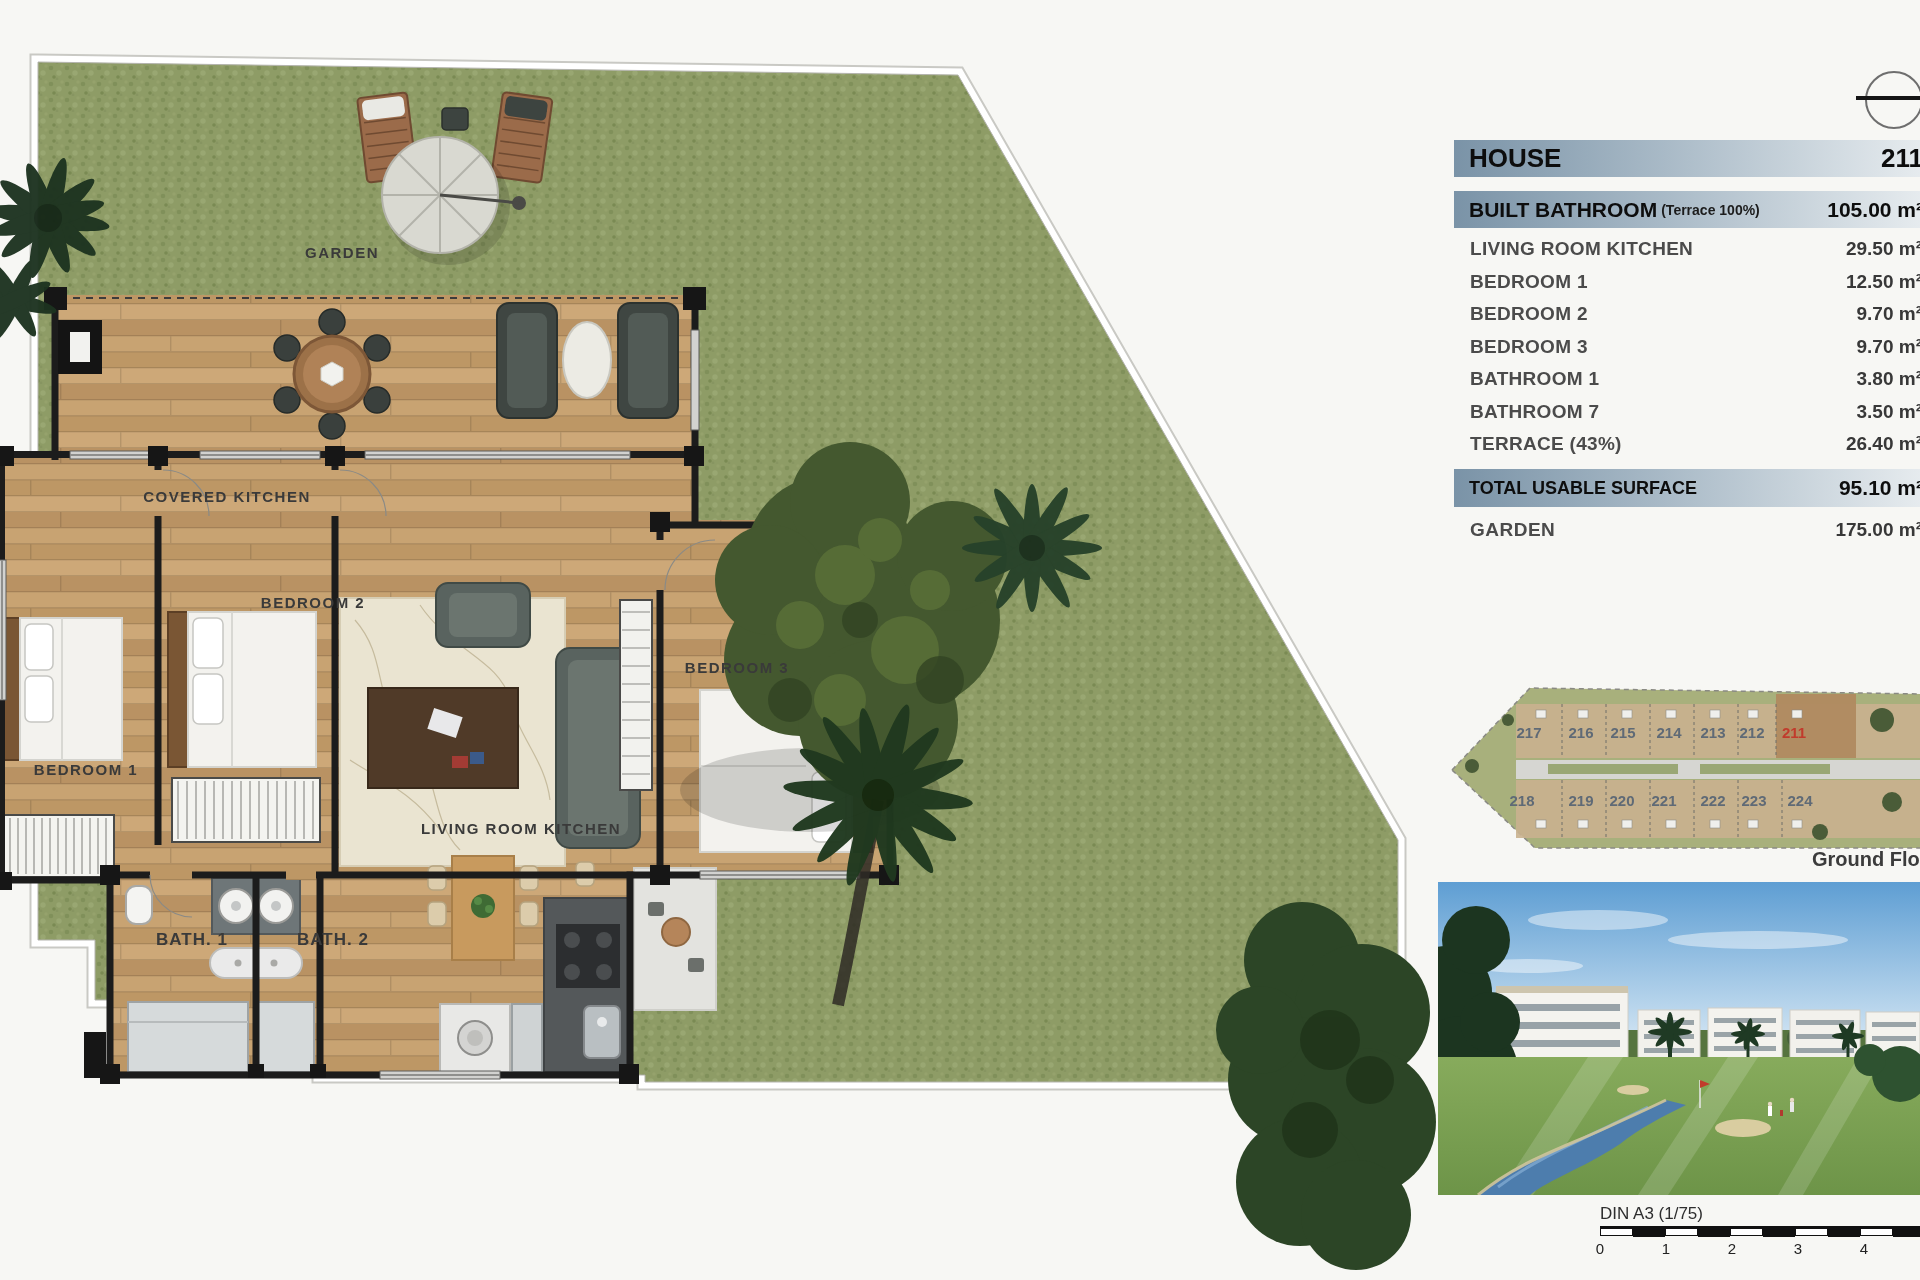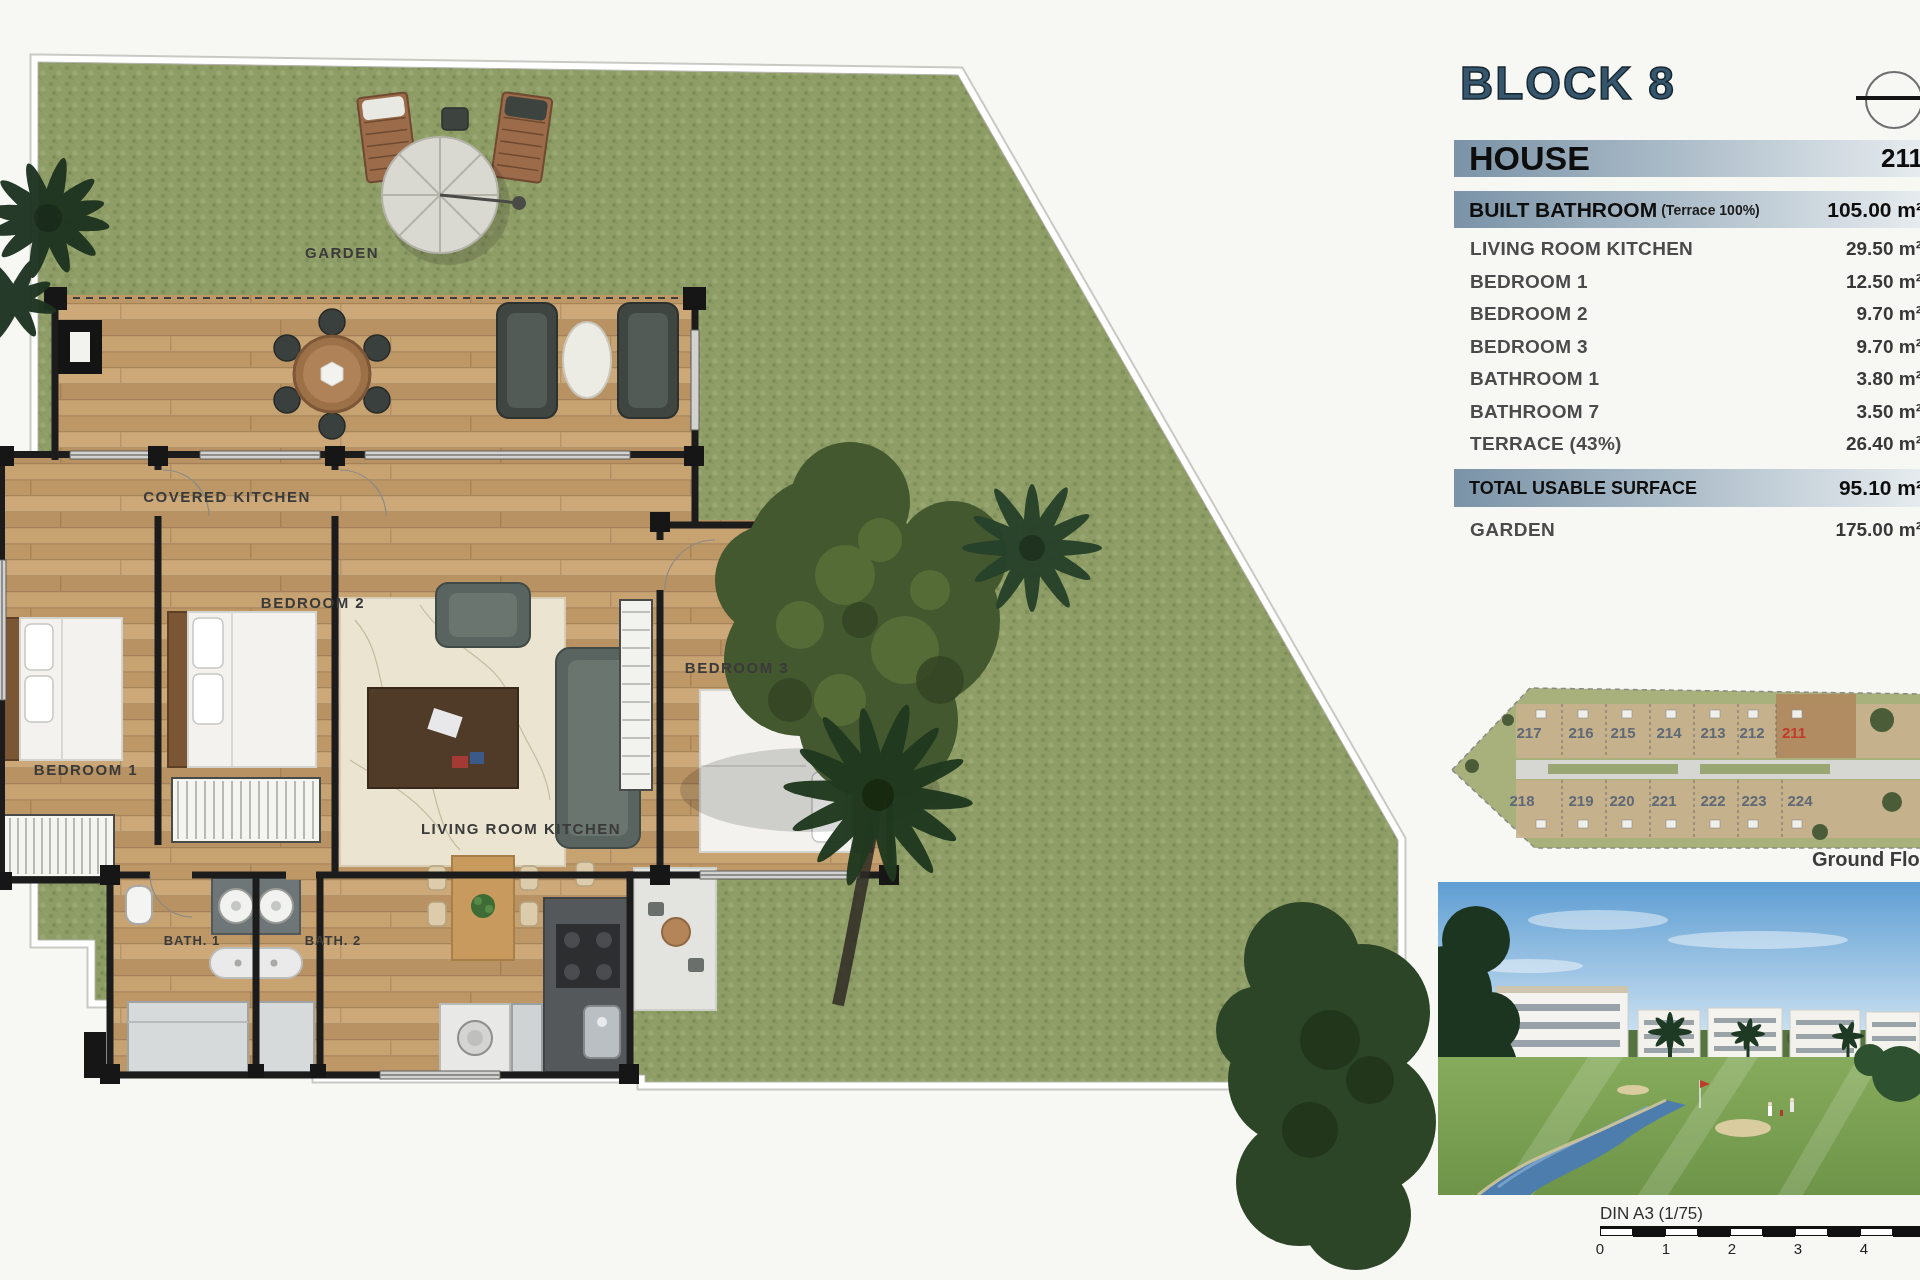--- a/index.html
+++ b/index.html
@@ -3,21 +3,21 @@
 <meta charset="utf-8">
 <style>
   html,body{margin:0;padding:0;}
   body{width:1920px;height:1280px;overflow:hidden;background:#f7f7f4;
        font-family:"Liberation Sans",sans-serif;}
   #stage{position:relative;width:1920px;height:1280px;overflow:hidden;background:#f7f7f4;}
   .abs{position:absolute;}
   
   .room-label{position:absolute;transform:translate(-50%,-50%);font-size:15px;
     font-weight:600;letter-spacing:1.5px;color:#3a3a3a;white-space:nowrap;}
-  .room-label.small{font-size:13px;letter-spacing:1px;padding-left:20px;}
+  .room-label.small{font-size:17px;letter-spacing:1px;padding-left:20px;}
   
   .block-title{position:absolute;left:1460px;top:56px;font-size:46px;font-weight:900;
     letter-spacing:2px;color:#36566e;-webkit-text-stroke:1.5px #16272f;white-space:nowrap;}
   .band{position:absolute;left:1454px;width:471px;display:flex;align-items:center;
     background:linear-gradient(90deg,#7a93a7 0%,#a9bac7 45%,#e7ecef 100%);}
   .band .lbl{padding-left:15px;font-weight:800;color:#0d0d0d;white-space:nowrap;}
   .band .note{font-size:14px;font-weight:600;color:#1c1c1c;margin-left:4px;white-space:nowrap;}
   .band .val{margin-left:auto;padding-right:2px;font-weight:800;color:#0d0d0d;white-space:nowrap;}
   .rows{position:absolute;left:1454px;top:233px;width:471px;}
   .t-row{height:32.5px;display:flex;align-items:center;}
@@ -465,26 +465,25 @@
 
   <div class="room-label" style="left:342px;top:252px">GARDEN</div>
   <div class="room-label" style="left:227px;top:496px">COVERED KITCHEN</div>
   <div class="room-label" style="left:313px;top:602px">BEDROOM 2</div>
   <div class="room-label" style="left:86px;top:769px">BEDROOM 1</div>
   <div class="room-label" style="left:737px;top:667px">BEDROOM 3</div>
   <div class="room-label" style="left:521px;top:828px">LIVING ROOM KITCHEN</div>
   <div class="room-label small" style="left:182px;top:940px">BATH. 1</div>
   <div class="room-label small" style="left:323px;top:940px">BATH. 2</div>
 
-  <div class="block-title">BLOCK 8</div>
   <div class="compass-circle"></div>
   <div class="compass-line"></div>
 
   <div class="band" style="top:140px;height:37px">
-    <span class="lbl" style="font-size:34px">HOUSE</span>
+    <span class="lbl" style="font-size:26px">HOUSE</span>
     <span class="val" style="font-size:26px">211</span>
   </div>
 
   <div class="band" style="top:191px;height:37px">
     <span class="lbl" style="font-size:21px">BUILT BATHROOM</span>
     <span class="note">(Terrace 100%)</span>
     <span class="val" style="font-size:21px">105.00 m²</span>
   </div>
 
   <div class="rows">

